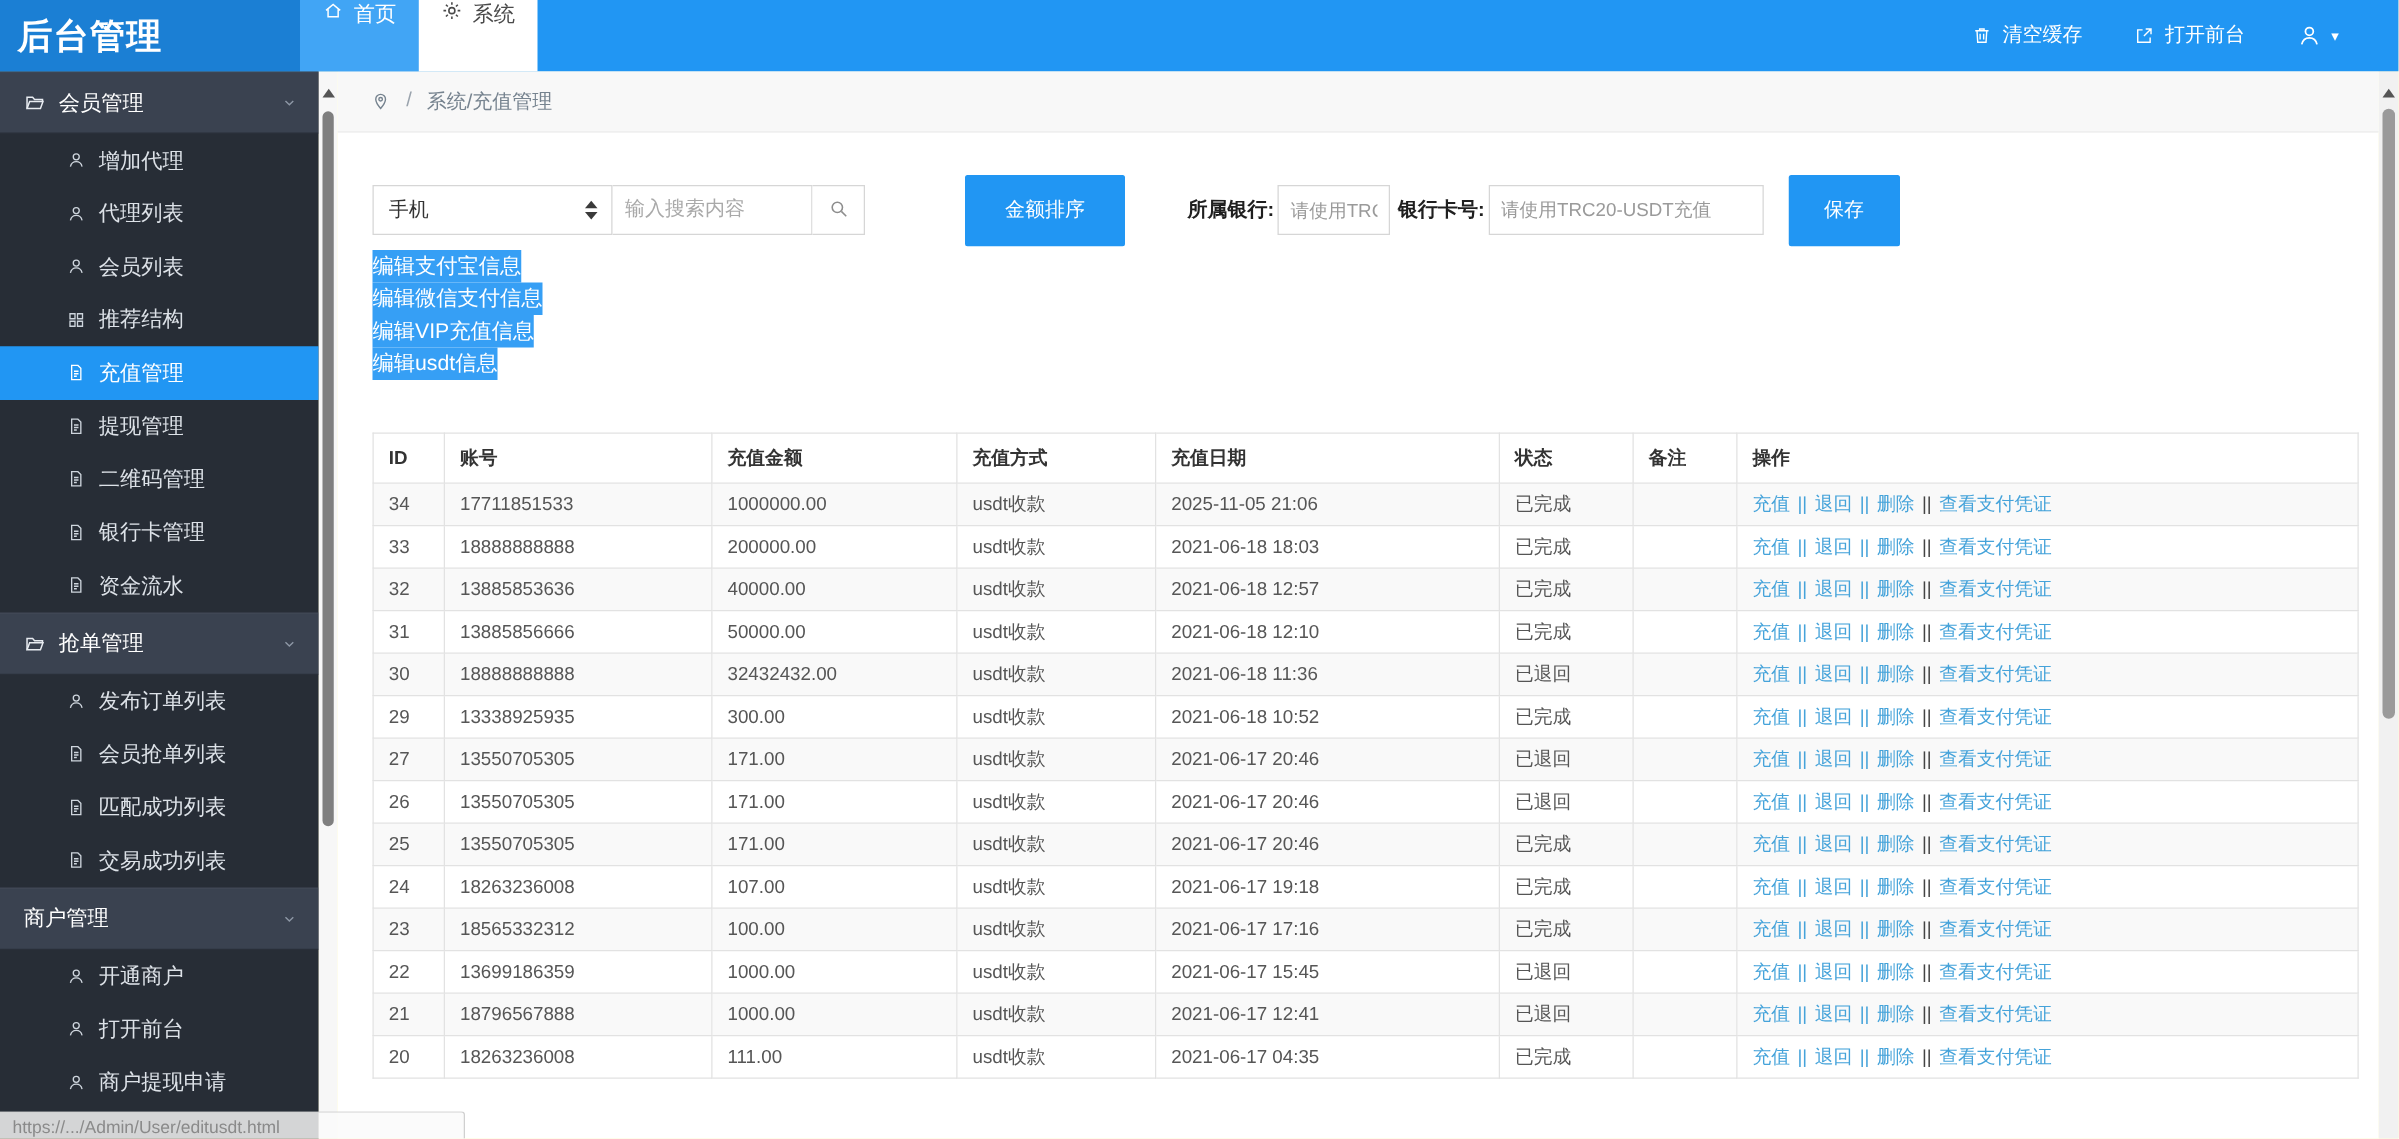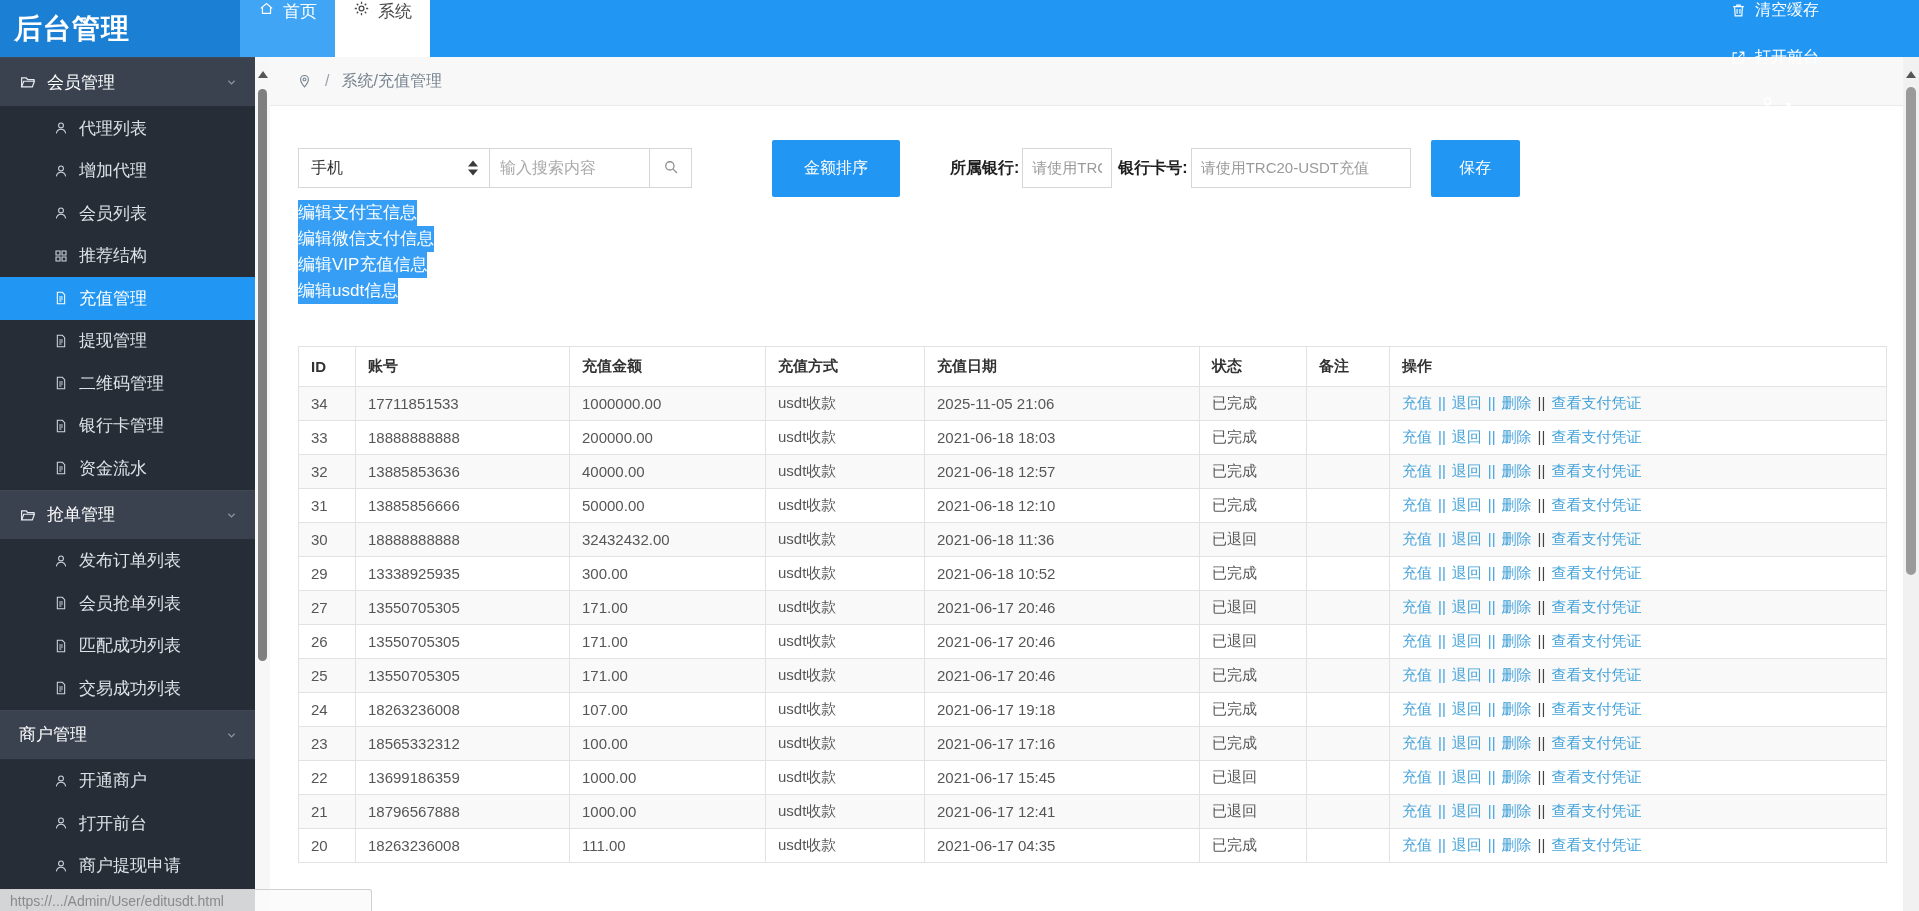--- a/index.html
+++ b/index.html
@@ -10,21 +10,21 @@
   .topbar{position:absolute;left:0;top:0;width:100%;height:57px;background:var(--accent);
           display:flex;align-items:stretch;color:#fff;z-index:5;}
   .logo{width:240px;background:var(--logo-bg);font-size:28px;font-weight:bold;line-height:57px;
         padding-left:14px;box-sizing:border-box;letter-spacing:1px;flex:0 0 auto;}
   .tabs{display:flex;align-items:stretch;}
   .tab{display:flex;align-items:flex-start;gap:8px;padding:0 18px;font-size:17px;cursor:pointer;
        background:var(--tab-bg);}
   .tab.active{background:#fff;color:#4a4a4a;}
   .tab .t-ic{display:inline-flex;}
   .tab .t-ic svg{width:17px;height:17px;}
-  .top-actions{margin-left:auto;display:flex;align-items:center;gap:26px;padding-right:100px;font-size:16px;flex-direction:column;}
+  .top-actions{margin-left:auto;display:flex;align-items:center;gap:41px;padding-right:48px;font-size:16px;}
   .top-action{display:flex;align-items:center;gap:8px;cursor:pointer;white-space:nowrap;}
   .top-action svg{width:17px;height:17px;}
   .user-menu{display:flex;align-items:center;gap:7px;cursor:pointer;}
   .user-menu svg{width:21px;height:21px;}
   .caret{font-size:12px;line-height:1;}
 
   
   .sidebar{position:absolute;left:0;top:57px;width:255px;bottom:0;background:var(--sidebar-bg);overflow:hidden;}
   .side-group{position:relative;height:50px;background:var(--group-bg);display:flex;align-items:center;
               color:#fff;font-size:17px;cursor:pointer;box-sizing:border-box;
@@ -174,30 +174,30 @@
           </svg>
         </span>
       </div>
       <div class="side-item">
         <span class="s-ic2">
           <svg viewBox="0 0 24 24" fill="none" stroke="currentColor" stroke-width="1.6">
             <circle cx="12" cy="8.2" r="3.6"></circle>
             <path d="M5 20c.9-4 3.7-6 7-6s6.1 2 7 6"></path>
           </svg>
         </span>
+        <span>增加代理</span>
+      </div>
+      <div class="side-item">
+        <span class="s-ic2">
+          <svg viewBox="0 0 24 24" fill="none" stroke="currentColor" stroke-width="1.6">
+            <circle cx="12" cy="8.2" r="3.6"></circle>
+            <path d="M5 20c.9-4 3.7-6 7-6s6.1 2 7 6"></path>
+          </svg>
+        </span>
         <span>代理列表</span>
-      </div>
-      <div class="side-item">
-        <span class="s-ic2">
-          <svg viewBox="0 0 24 24" fill="none" stroke="currentColor" stroke-width="1.6">
-            <circle cx="12" cy="8.2" r="3.6"></circle>
-            <path d="M5 20c.9-4 3.7-6 7-6s6.1 2 7 6"></path>
-          </svg>
-        </span>
-        <span>增加代理</span>
       </div>
       <div class="side-item">
         <span class="s-ic2">
           <svg viewBox="0 0 24 24" fill="none" stroke="currentColor" stroke-width="1.6">
             <circle cx="12" cy="8.2" r="3.6"></circle>
             <path d="M5 20c.9-4 3.7-6 7-6s6.1 2 7 6"></path>
           </svg>
         </span>
         <span>会员列表</span>
       </div>

